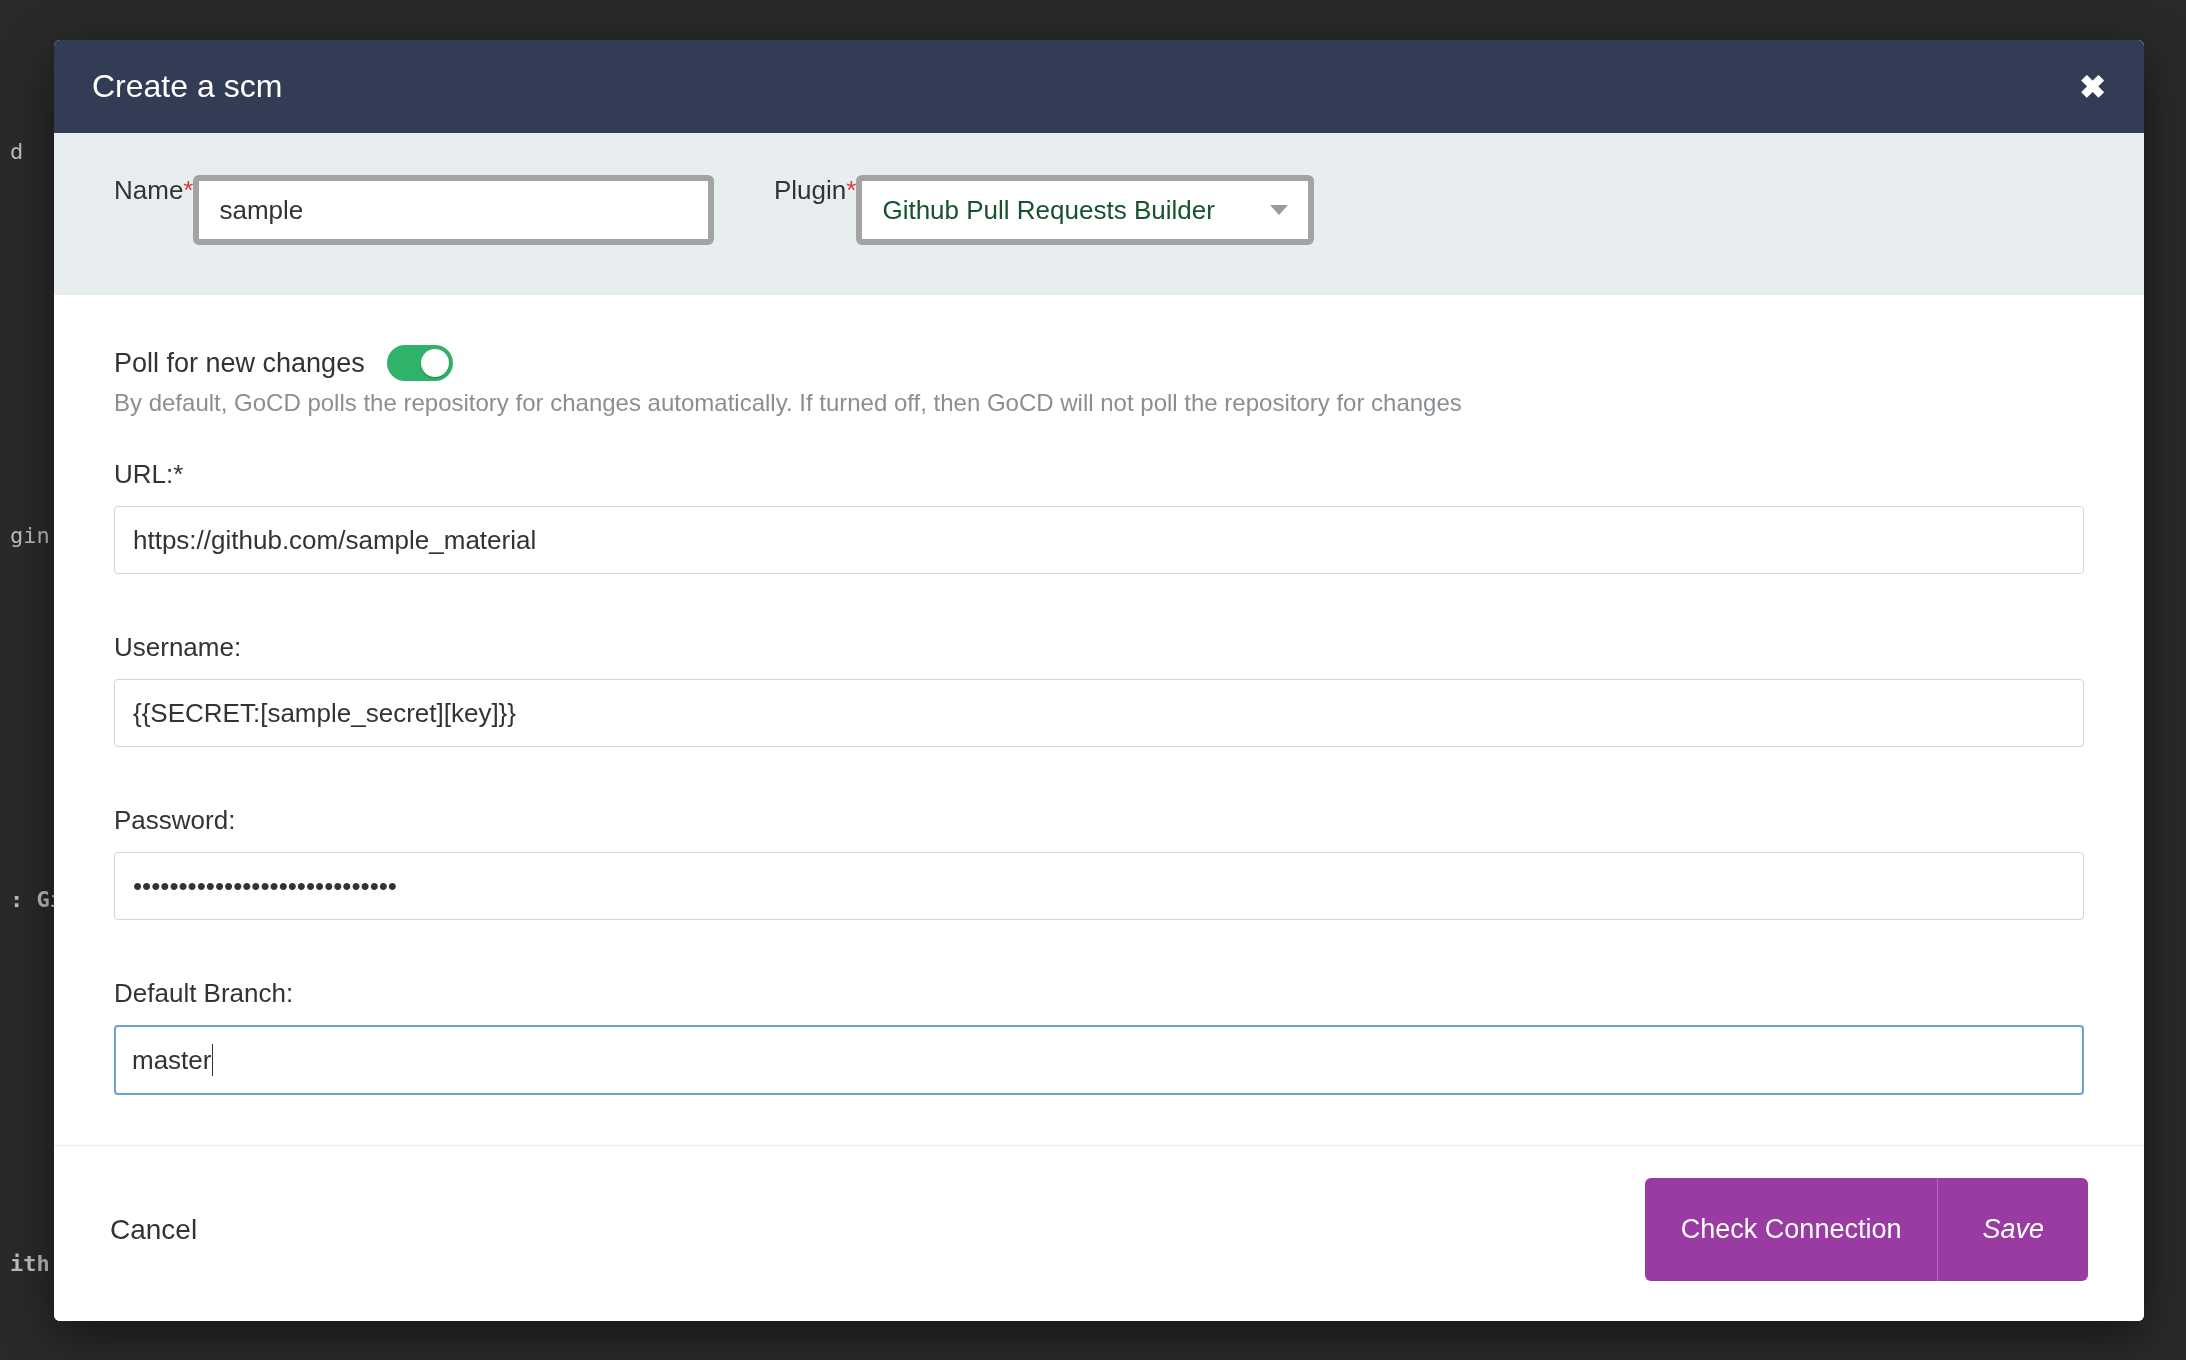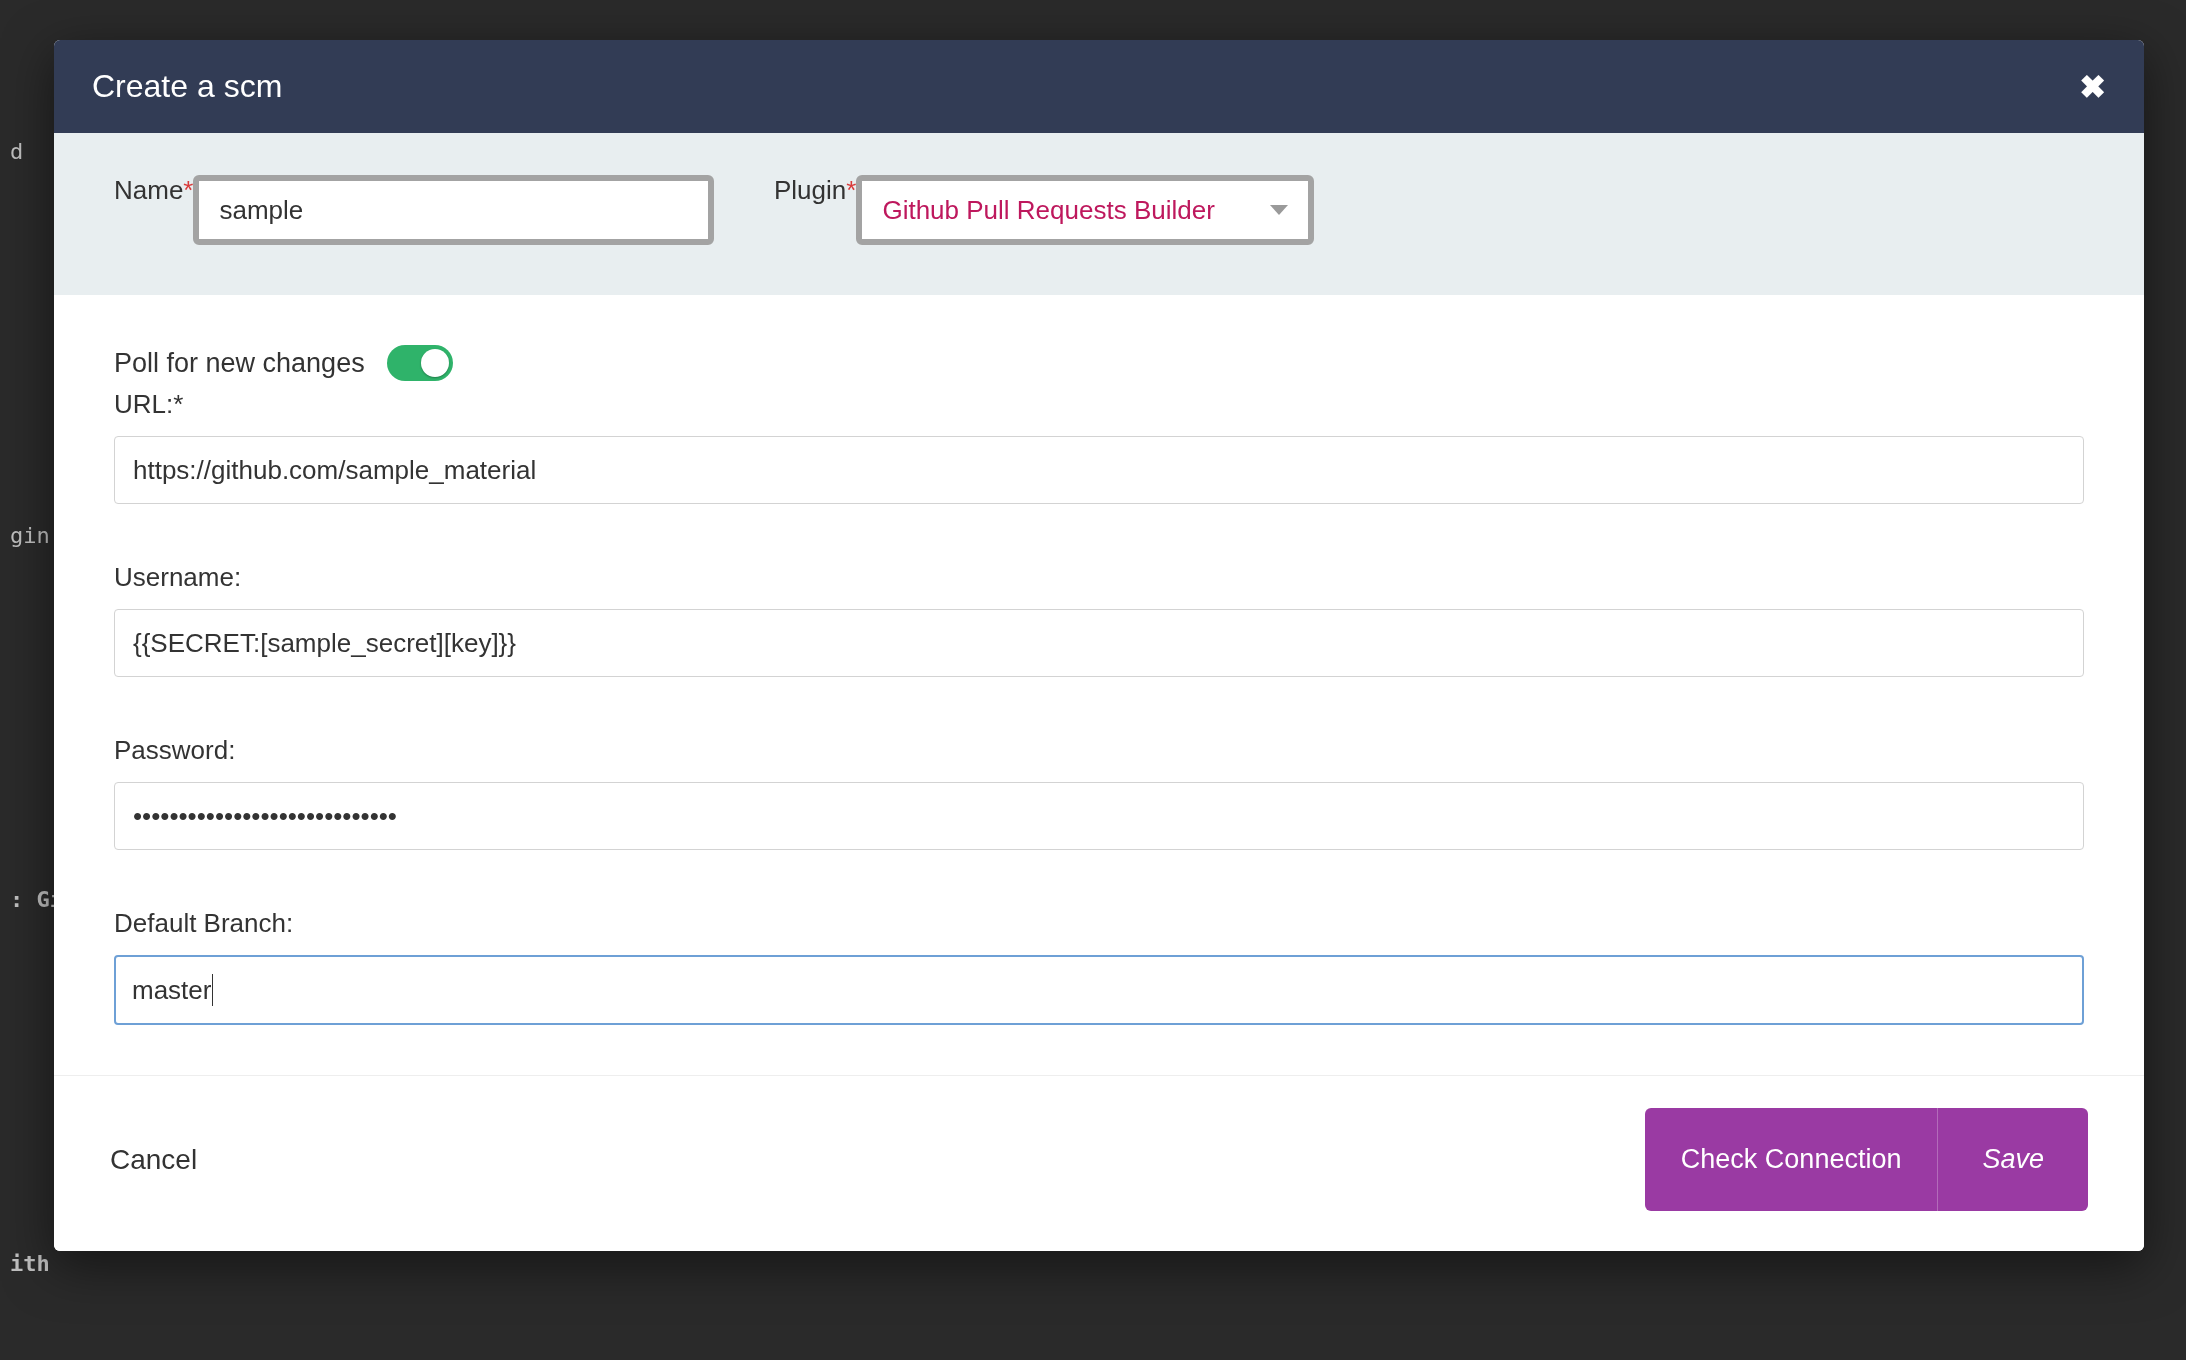--- a/index.html
+++ b/index.html
@@ -84,21 +84,21 @@
     color: #333;
     outline: none;
     width: 100%;
     font-family: inherit;
   }
   .select-box {
     display: flex;
     align-items: center;
     justify-content: space-between;
     cursor: pointer;
-    color: #be185d;
+    color: #14532d;
   }
   .select-caret {
     width: 0; height: 0;
     border-left: 9px solid transparent;
     border-right: 9px solid transparent;
     border-top: 10px solid #9a9a9a;
   }
   .section-body {
     background: #fff;
     padding: 50px 60px 40px 60px;
@@ -244,20 +244,21 @@
     </div>
 
     <div class="section-body">
 
       <div class="toggle-row">
         <span class="toggle-label">Poll for new changes</span>
         <div class="switch">
           <div class="switch-knob"></div>
         </div>
       </div>
+      <div class="help-text">By default, GoCD polls the repository for changes automatically. If turned off, then GoCD will not poll the repository for changes</div>
 
       <div class="body-field">
         <div class="field-label">URL:*</div>
         <input class="full-input" type="text" value="https://github.com/sample_material" style="">
       </div>
 
       <div class="body-field">
         <div class="field-label">Username:</div>
         <input class="full-input" type="text" value="{{SECRET:[sample_secret][key]}}" style="">
       </div>

